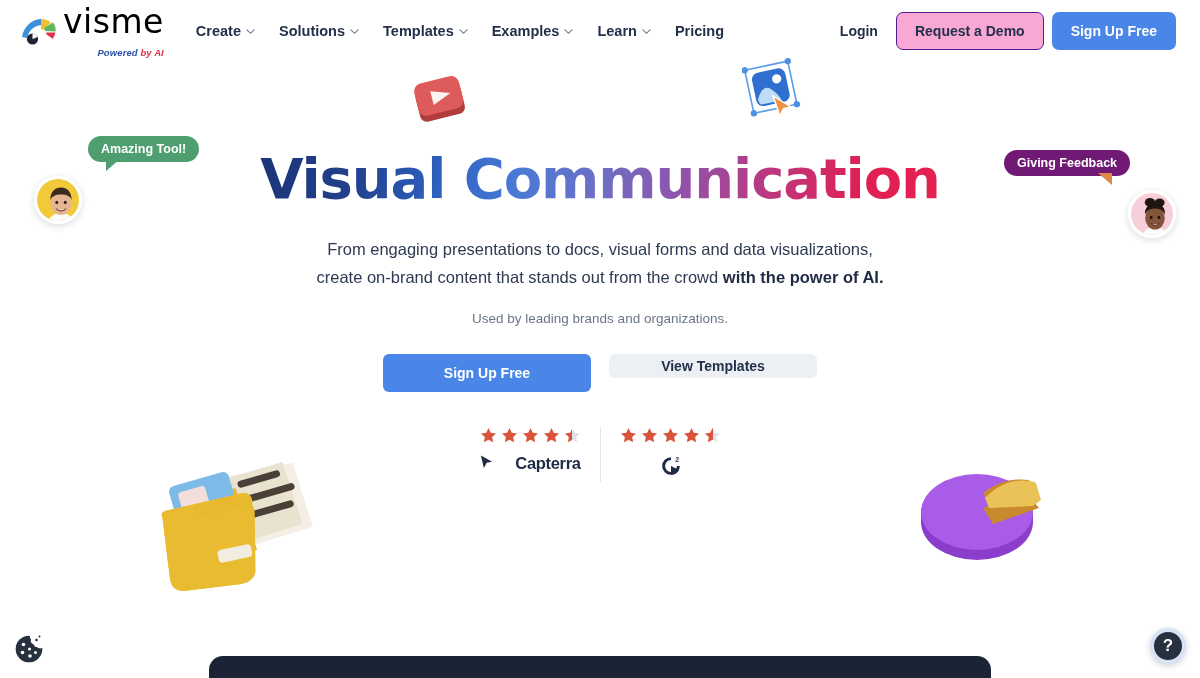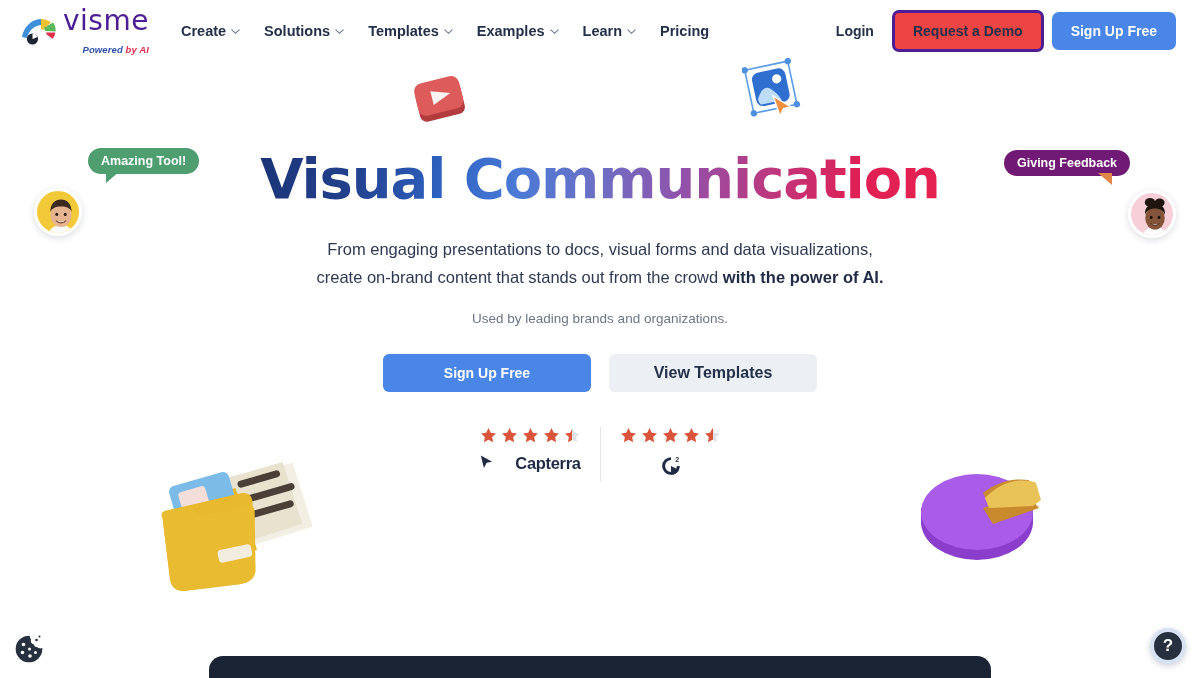--- a/index.html
+++ b/index.html
@@ -12,38 +12,38 @@
   }
 
   
   .navbar{
     height:62px;display:flex;align-items:center;
     padding:0 24px 0 20px;position:relative;z-index:40;
   }
   .brand{display:flex;align-items:center;gap:7px;cursor:pointer;}
   .brand-mark{width:36px;height:30px;position:relative;flex:none;}
   .brand-text{display:flex;flex-direction:column;line-height:1;}
-  .brand-word{font-size:28px;font-weight:400;letter-spacing:.5px;color:#4c1d95;
+  .brand-word{font-size:33px;font-weight:400;letter-spacing:.5px;color:#000000;
     font-family:"DejaVu Sans", sans-serif;}
   .brand-sub{font-size:9.5px;font-weight:bold;font-style:italic;margin-top:10px;
     text-align:right;letter-spacing:.1px;}
   .brand-sub .p1{color:#2c4fa8}
   .brand-sub .p2{color:#e0324f}
 
   .nav-links{display:flex;align-items:center;gap:24px;margin-left:32px;}
   .nav-item{display:flex;align-items:center;gap:5px;font-size:14.5px;
     font-weight:600;color:#23304a;cursor:pointer;white-space:nowrap;}
   .chev{width:9px;height:9px;flex:none;display:block}
   .chev svg{display:block}
 
   .nav-right{margin-left:auto;display:flex;align-items:center;gap:8px;}
   .login-link{font-size:14px;font-weight:600;color:#23304a;cursor:pointer;
     padding:6px 10px;}
   .btn-outline{
-    border:3px solid #4c1d95;border-radius:7px;background:#ef4444;
+    border:1px solid #4c1d95;border-radius:7px;background:#f9a8d4;
     font-size:14px;font-weight:600;color:#23304a;padding:10px 18px;cursor:pointer;
     font-family:inherit;
   }
   .btn-primary{
     border:none;border-radius:7px;background:#4a86e8;color:#fff;
     font-size:14px;font-weight:600;padding:11px 19px;cursor:pointer;
     font-family:inherit;
   }
 
   
@@ -65,22 +65,22 @@
   }
   .sub b{font-weight:700;color:#1f2a44}
   .used-by{margin-top:19px;font-size:13.5px;color:#6b7687;}
 
   .cta-row{margin-top:28px;display:flex;justify-content:center;gap:18px;}
   .cta-blue{
     width:208px;height:38px;border:none;border-radius:6px;background:#4a86e8;
     color:#fff;font-size:14px;font-weight:600;cursor:pointer;font-family:inherit;
   }
   .cta-grey{
-    width:208px;height:38px;border:none;border-radius:6px;background:#eceff3;
-    color:#23304a;font-size:16px;font-weight:700;cursor:pointer;font-family:inherit;
+    width:208px;height:24px;border:none;border-radius:6px;background:#eceff3;
+    color:#23304a;font-size:14px;font-weight:700;cursor:pointer;font-family:inherit;
   }
 
   
   .ratings{margin-top:35px;display:flex;justify-content:center;align-items:stretch;gap:0;}
   .rating-card{width:140px;display:flex;flex-direction:column;align-items:center;
     padding:0 24px;cursor:pointer;}
   .rating-card + .rating-card{border-left:1px solid #e2e6ec;}
   .stars{display:flex;gap:4px;margin-bottom:10px;}
   .star{width:17px;height:17px;display:block}
   .rating-logo{display:flex;align-items:center;gap:21px;font-size:16.5px;
@@ -351,21 +351,21 @@
     <ellipse cx="62" cy="72" rx="56" ry="38" fill="#8a3ecb"></ellipse>
     <rect x="6" y="58" width="112" height="16" fill="#8a3ecb"></rect>
     <ellipse cx="62" cy="62" rx="56" ry="38" fill="#a85ce8"></ellipse>
     <path d="M68 58 L112 44 L124 58 L78 74 Z" fill="#c98a2e"></path>
     <path d="M68 43 C84 31 98 28 114 30 L118 44 C104 42 88 45 74 54 Z" fill="#c98a2e"></path>
     <path d="M70 48 C86 32 102 28 120 32 L122 42 L78 58 Z" fill="#eac45f"></path>
     <path d="M70 48 C86 32 104 28 121 33 L126 50 L118 56 L74 58 Z" fill="#e9c258"></path>
   </svg>
 </div>
 
-<div class="bubble-group" style="left:34px;top:148px;flex-direction:column;">
+<div class="bubble-group" style="left:34px;top:136px;flex-direction:column;">
   <div class="bubble green" style="margin-left:54px;">Amazing Tool!</div>
   <div class="avatar" style="margin-top:14px;">
     <svg width="48" height="48" viewBox="0 0 48 48">
       <rect width="48" height="48" fill="#f2c938"></rect>
       <path d="M10 48 C11 38 17 34 24 34 C31 34 37 38 38 48 Z" fill="#fbfbfb"></path>
       <ellipse cx="24" cy="24" rx="10.5" ry="12" fill="#e6b490"></ellipse>
       <path d="M13.4 21 C13 13 18 8.5 24 8.5 C30 8.5 34.8 13 34.6 21 C33.6 17.6 30 15.6 24 15.6 C18.5 15.6 14.6 17.6 13.4 21 Z" fill="#3b2a1d"></path>
       <ellipse cx="19.8" cy="23.4" rx="1.5" ry="1.7" fill="#2b2018"></ellipse>
       <ellipse cx="28.2" cy="23.4" rx="1.5" ry="1.7" fill="#2b2018"></ellipse>
       <path d="M19 29.5 C21 32.2 27 32.2 29 29.5 C27.5 31 20.5 31 19 29.5 Z" fill="#fff"></path>

